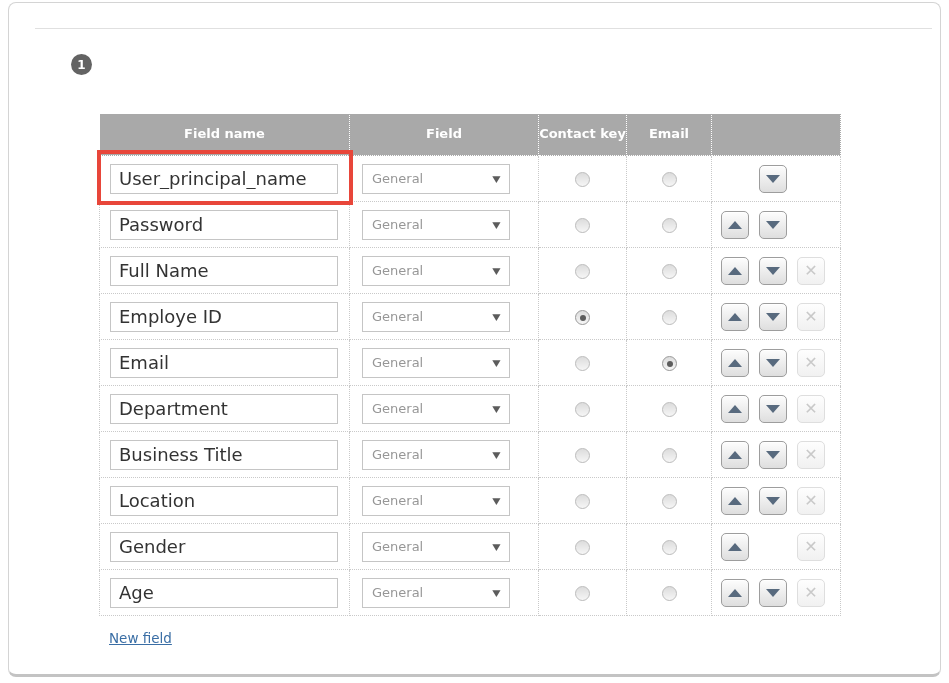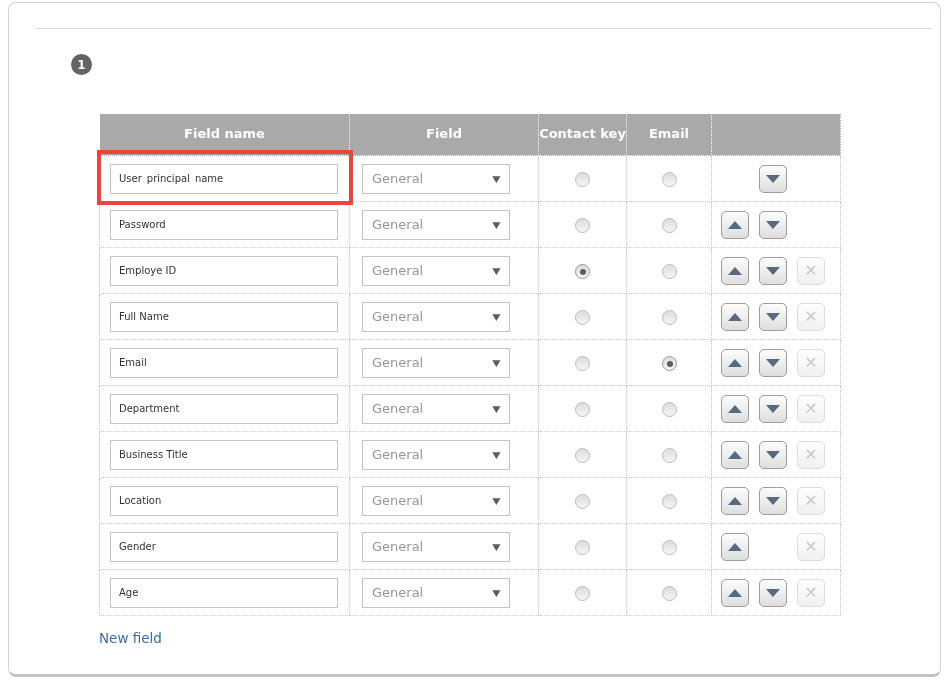--- a/index.html
+++ b/index.html
@@ -36,21 +36,21 @@
   tbody td {
     border:1px dotted #c9c9c9; height:46px; vertical-align:middle;
     background:#fff; text-align:center;
   }
   td.cell-name { text-align:left; padding-left:10px; }
   td.cell-format { text-align:left; padding-left:12px; }
 
   .field-input {
     width:228px; height:30px; border:1px solid #c5c5c5; background:#fff;
     font-family:"DejaVu Sans","Liberation Sans",sans-serif;
-    font-size:10px; color:#333; padding:0 8px; border-radius:0; outline:none;
+    font-size:18px; color:#333; padding:0 8px; border-radius:0; outline:none;
   }
 
   .select {
     width:148px; height:30px; border:1px solid #c5c5c5; background:#fff;
     display:flex; align-items:center; justify-content:space-between;
     padding:0 9px; cursor:default;
   }
   .select .sel-text { font-size:13px; color:#979797; }
   .select .caret { font-size:9px; color:#5c5c5c; transform:scaleX(1.2); }
 
@@ -82,22 +82,22 @@
   }
   .x-glyph { color:#c9c9c9; font-size:16px; line-height:1; font-family:"DejaVu Sans",sans-serif; }
 
   td.cell-name.highlight { position:relative; z-index:3; }
   td.cell-name.highlight::after {
     content:''; position:absolute; left:-3px; right:-4px; top:-6px; bottom:-4px;
     border:4px solid #e8463a; pointer-events:none;
   }
 
   .new-field {
-    position:absolute; left:90px; top:627px; font-size:13.5px;
-    color:#3a6ea5; cursor:pointer;
+    position:absolute; left:100px; top:627px; font-size:13.5px;
+    color:#3a6ea5; text-decoration:underline; cursor:pointer;
   }
 </style>
 </head>
 <body>
 
 <div class="card">
   <div class="card-divider"></div>
 
   <div class="section-header">
     <div class="step-badge">1</div>
@@ -177,60 +177,60 @@
                   <span class="tri-down"></span>
                 </button>
         <button class="btn remove hidden">
                   <span class="x-glyph">✕</span>
                 </button>
       </div>
     </td>
   </tr>
           <tr>
     <td class="cell-name">
+      <input class="field-input" type="text" value="Full Name" style="">
+    </td>
+    <td class="cell-format">
+      <div class="select">
+        <span class="sel-text">General</span>
+        <span class="caret">▼</span>
+      </div>
+    </td>
+    <td>
+      <span class="radio"></span>
+    </td>
+    <td>
+      <span class="radio"></span>
+    </td>
+    <td>
+      <div class="actions">
+        <button class="btn up">
+                  <span class="tri-up"></span>
+                </button>
+        <button class="btn down">
+                  <span class="tri-down"></span>
+                </button>
+        <button class="btn remove">
+                  <span class="x-glyph">✕</span>
+                </button>
+      </div>
+    </td>
+  </tr>
+          <tr>
+    <td class="cell-name">
       <input class="field-input" type="text" value="Employe ID" style="">
     </td>
     <td class="cell-format">
       <div class="select">
         <span class="sel-text">General</span>
         <span class="caret">▼</span>
       </div>
     </td>
     <td>
       <span class="radio checked"></span>
-    </td>
-    <td>
-      <span class="radio"></span>
-    </td>
-    <td>
-      <div class="actions">
-        <button class="btn up">
-                  <span class="tri-up"></span>
-                </button>
-        <button class="btn down">
-                  <span class="tri-down"></span>
-                </button>
-        <button class="btn remove">
-                  <span class="x-glyph">✕</span>
-                </button>
-      </div>
-    </td>
-  </tr>
-          <tr>
-    <td class="cell-name">
-      <input class="field-input" type="text" value="Full Name" style="">
-    </td>
-    <td class="cell-format">
-      <div class="select">
-        <span class="sel-text">General</span>
-        <span class="caret">▼</span>
-      </div>
-    </td>
-    <td>
-      <span class="radio"></span>
     </td>
     <td>
       <span class="radio"></span>
     </td>
     <td>
       <div class="actions">
         <button class="btn up">
                   <span class="tri-up"></span>
                 </button>
         <button class="btn down">

